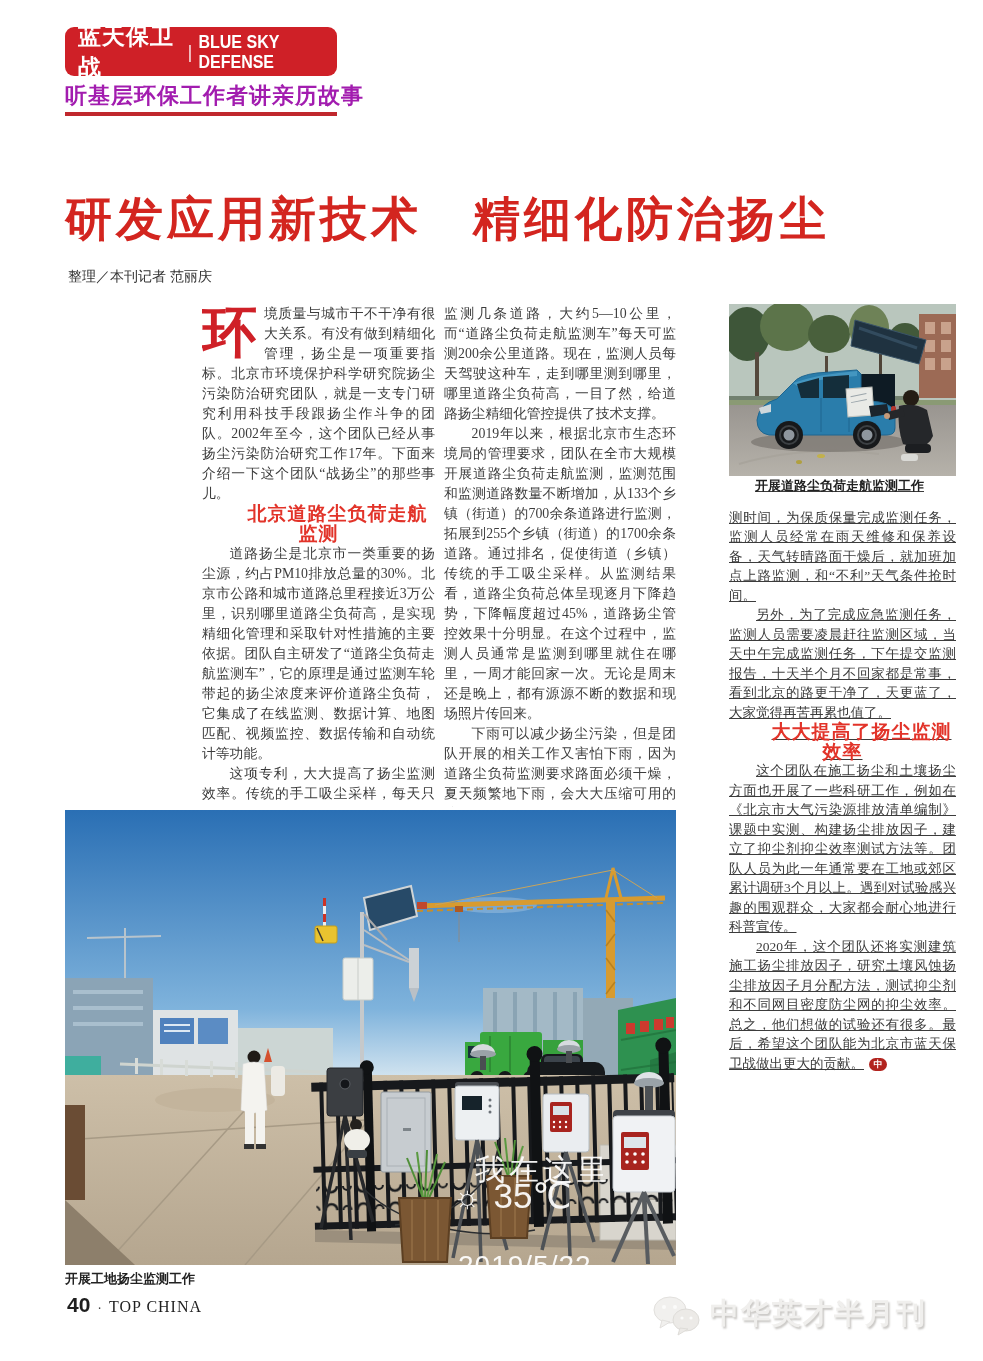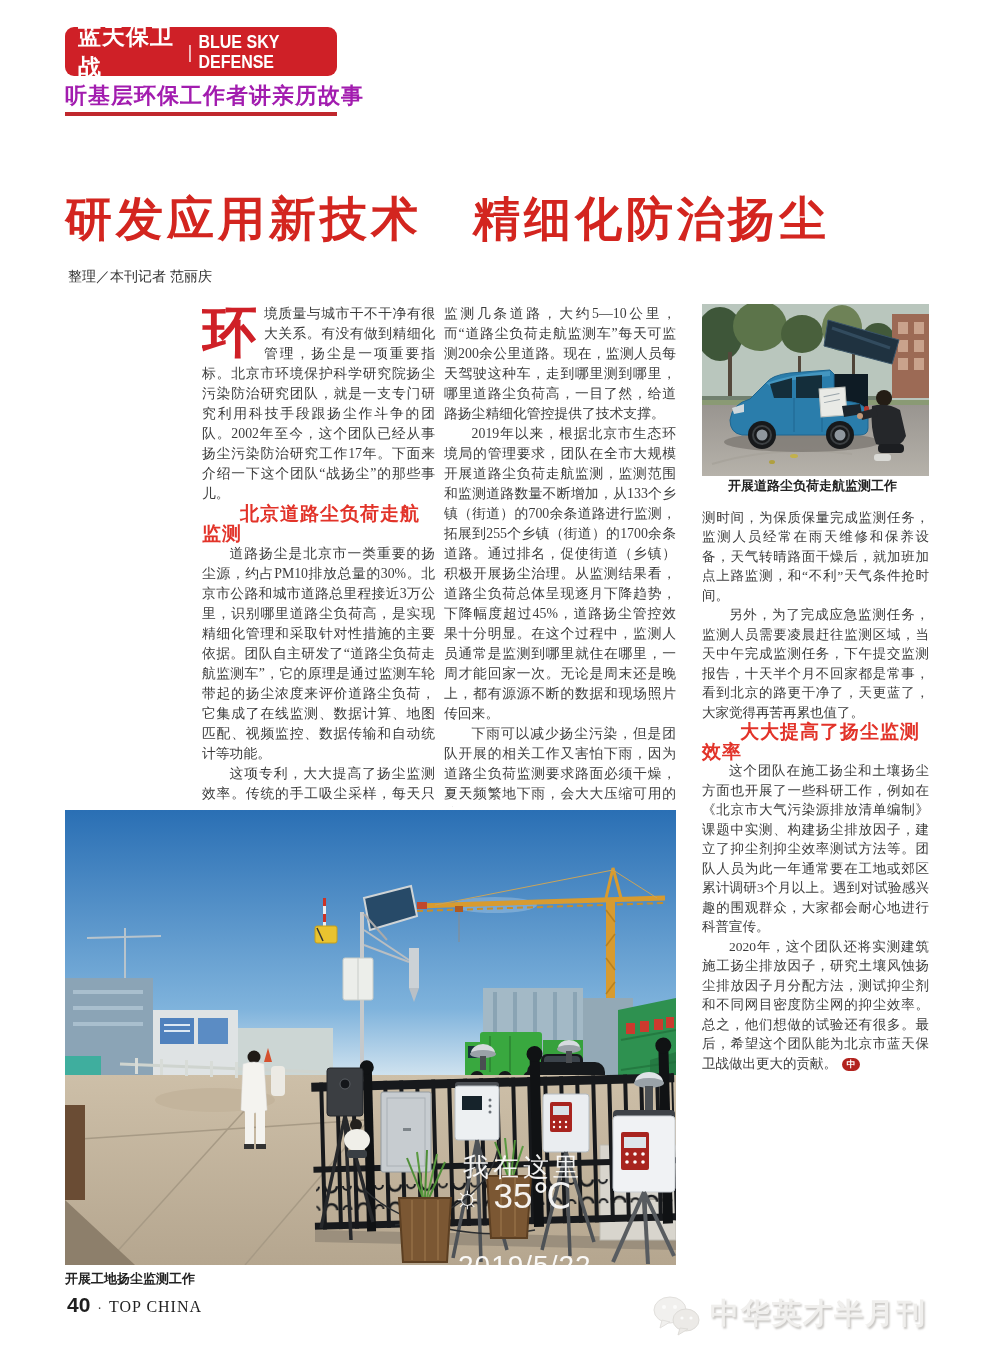--- a/index.html
+++ b/index.html
@@ -17,34 +17,34 @@
   .kicker{position:absolute;left:67px;top:157px;font-size:26px;font-weight:bold;color:#d02a24;letter-spacing:1px;}
   .title{position:absolute;left:65px;top:188px;font-size:47px;font-weight:bold;color:#d3251f;letter-spacing:4px;}
   .byline{position:absolute;left:68px;top:257px;font-size:14px;color:#333;margin-top:11px;}
   
   .col{position:absolute;top:304px;font-family:"Liberation Serif","DejaVu Serif",serif;
        text-align:justify;color:#3c3c3c;}
   .col p{margin:0;text-indent:2em;}
   .col p.noindent{text-indent:0;}
   .col1{left:202px;width:233px;height:502px;overflow:hidden;font-size:13.8px;line-height:20px;}
   .col2{left:444px;width:232px;height:503px;overflow:hidden;font-size:13.8px;line-height:20px;}
-  .col3{left:702px;width:227px;font-size:13.5px;line-height:19.5px;}
+  .col3{left:729px;width:227px;font-size:13.5px;line-height:19.5px;text-decoration:underline;}
   .dropcap{float:left;color:#cf2027;font-family:"Liberation Sans","DejaVu Sans",sans-serif;
            font-size:55px;line-height:46px;font-weight:bold;margin:5px 7px 0 0;}
-  .section-heading{text-align:left;color:#e23329;font-family:"Liberation Sans","DejaVu Sans",sans-serif;
+  .section-heading{text-align:center;color:#e23329;font-family:"Liberation Sans","DejaVu Sans",sans-serif;
            font-size:19px;font-weight:bold;letter-spacing:1px;margin:13px 0 9px;text-indent:0;}
   
   .car-photo{position:relative;width:227px;height:172px;overflow:hidden;background:#9aa39f;}
   .photo-caption{font-family:"Liberation Sans","DejaVu Sans",sans-serif;font-size:13px;font-weight:bold;
                  color:#222;margin-top:6px;text-indent:0;text-align:left;}
   .col3-text{margin-top:12px;}
   .site-photo{position:absolute;left:65px;top:810px;width:611px;height:455px;overflow:hidden;background:#7fb3dc;}
   .site-caption{position:absolute;left:65px;top:1270px;font-size:13px;font-weight:bold;color:#222;}
   .overlay{position:absolute;color:rgba(255,255,255,.93);}
-  .ov1{left:398px;top:340px;font-size:26px;letter-spacing:4px;}
+  .ov1{left:410px;top:340px;font-size:30px;letter-spacing:4px;}
   .ov2{left:388px;top:366px;font-size:35px;display:flex;align-items:center;gap:12px;}
   .sun-glyph{font-size:31px;line-height:1;}
   .ov3{left:393px;top:404px;font-size:28px;letter-spacing:1px;margin-top:36px;}
   
   .endmark{display:inline-block;background:#b2231e;color:#fff;width:18px;height:13px;border-radius:8px;
            font-family:"Liberation Sans","DejaVu Sans",sans-serif;font-size:9px;line-height:13px;
            font-weight:bold;text-align:center;vertical-align:1px;margin-left:5px;text-indent:0;}
   .footer-left{position:absolute;left:67px;top:1293px;color:#1e1e1e;display:flex;align-items:baseline;}
   .pg-num{font-size:21px;font-weight:bold;}
   .pg-sep{margin:0 7px;font-size:14px;color:#444;}
@@ -73,21 +73,21 @@
     <p class="noindent">
       <span class="dropcap">环</span><span>境质量与城市干不干净有很大关系。有没有做到精细化管理，扬尘是一项重要指标。北京市环境保护科学研究院扬尘污染防治研究团队，就是一支专门研究利用科技手段跟扬尘作斗争的团队。2002年至今，这个团队已经从事扬尘污染防治研究工作17年。下面来介绍一下这个团队“战扬尘”的那些事儿。</span>
     </p>
     <p class="section-heading">北京道路尘负荷走航监测</p>
     <p>道路扬尘是北京市一类重要的扬尘源，约占PM10排放总量的30%。北京市公路和城市道路总里程接近3万公里，识别哪里道路尘负荷高，是实现精细化管理和采取针对性措施的主要依据。团队自主研发了“道路尘负荷走航监测车”，它的原理是通过监测车轮带起的扬尘浓度来评价道路尘负荷，它集成了在线监测、数据计算、地图匹配、视频监控、数据传输和自动统计等功能。</p>
     <p>这项专利，大大提高了扬尘监测效率。传统的手工吸尘采样，每天只能</p>
   </div>
 
   <div class="col col2">
     <p class="noindent">监测几条道路，大约5—10公里，而“道路尘负荷走航监测车”每天可监测200余公里道路。现在，监测人员每天驾驶这种车，走到哪里测到哪里，哪里道路尘负荷高，一目了然，给道路扬尘精细化管控提供了技术支撑。</p>
-    <p>2019年以来，根据北京市生态环境局的管理要求，团队在全市大规模开展道路尘负荷走航监测，监测范围和监测道路数量不断增加，从133个乡镇（街道）的700余条道路进行监测，拓展到255个乡镇（街道）的1700余条道路。通过排名，促使街道（乡镇）积极开展扬尘治理。从监测结果看，道路尘负荷总体呈现逐月下降趋势，下降幅度超过45%，道路扬尘管控效果十分明显。在这个过程中，监测人员通常是监测到哪里就住在哪里，一周才能回家一次。无论是周末还是晚上，都有源源不断的数据和现场照片传回来。</p>
+    <p>2019年以来，根据北京市生态环境局的管理要求，团队在全市大规模开展道路尘负荷走航监测，监测范围和监测道路数量不断增加，从133个乡镇（街道）的700余条道路进行监测，拓展到255个乡镇（街道）的1700余条道路。通过排名，促使街道（乡镇）传统的手工吸尘采样。从监测结果看，道路尘负荷总体呈现逐月下降趋势，下降幅度超过45%，道路扬尘管控效果十分明显。在这个过程中，监测人员通常是监测到哪里就住在哪里，一周才能回家一次。无论是周末还是晚上，都有源源不断的数据和现场照片传回来。</p>
     <p>下雨可以减少扬尘污染，但是团队开展的相关工作又害怕下雨，因为道路尘负荷监测要求路面必须干燥，夏天频繁地下雨，会大大压缩可用的监</p>
   </div>
 
   <div class="col col3">
     <div class="car-photo">
       <svg viewBox="0 0 227 172" width="227" height="172">
         <defs>
           <linearGradient id="roadg" x1="0" y1="0" x2="0" y2="1">
             <stop offset="0" stop-color="#999590"></stop>
               <stop offset="1" stop-color="#b6b2aa"></stop>

